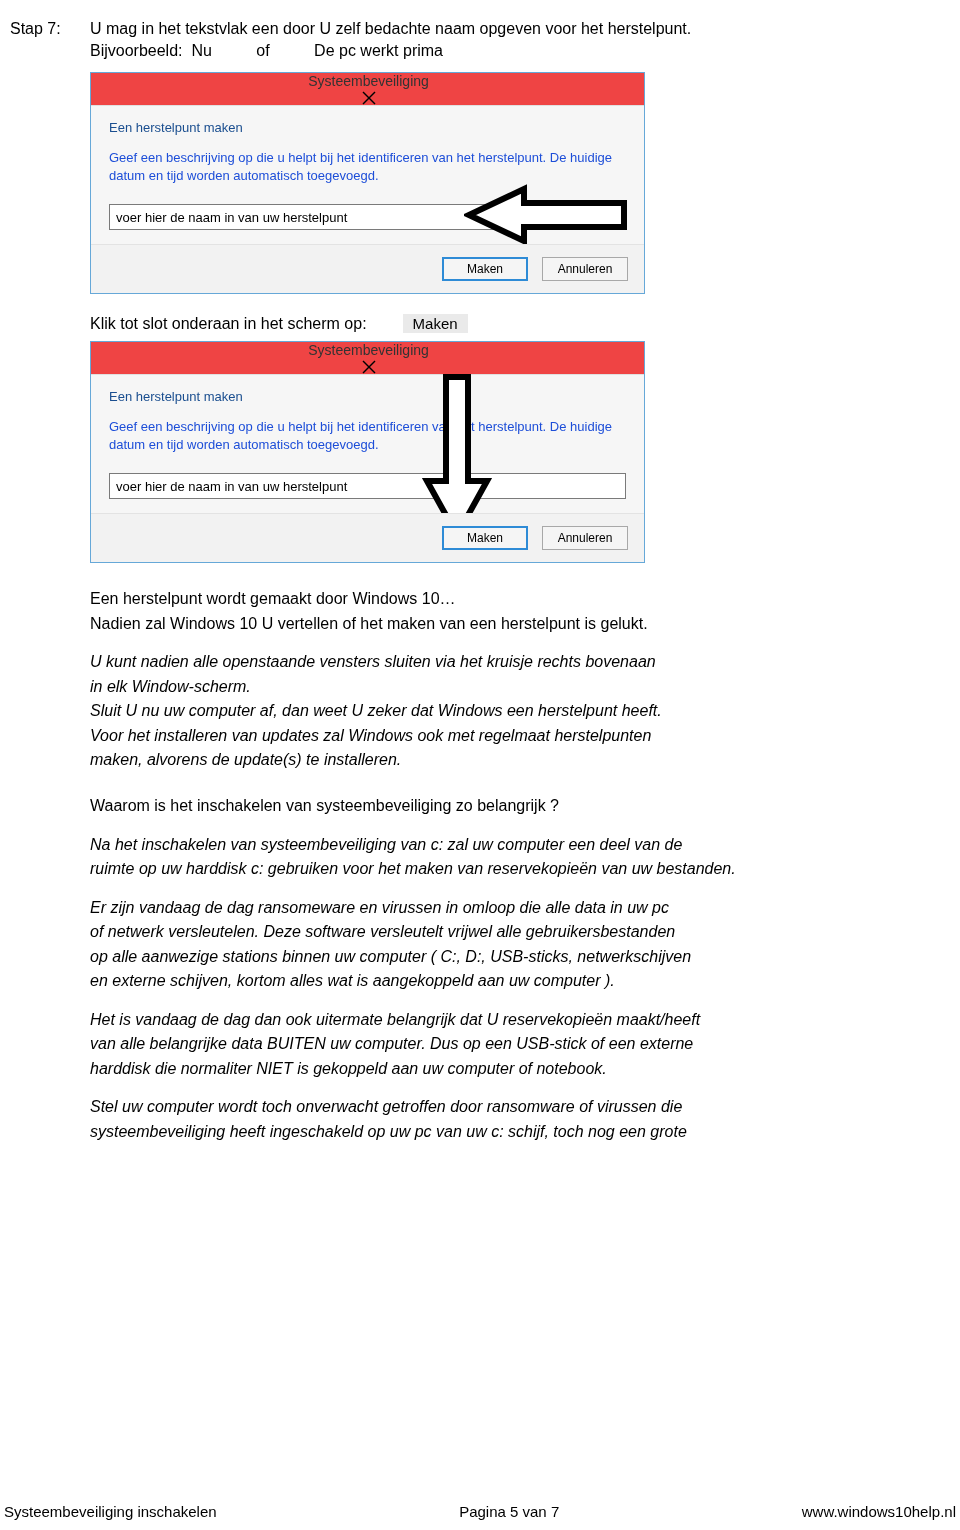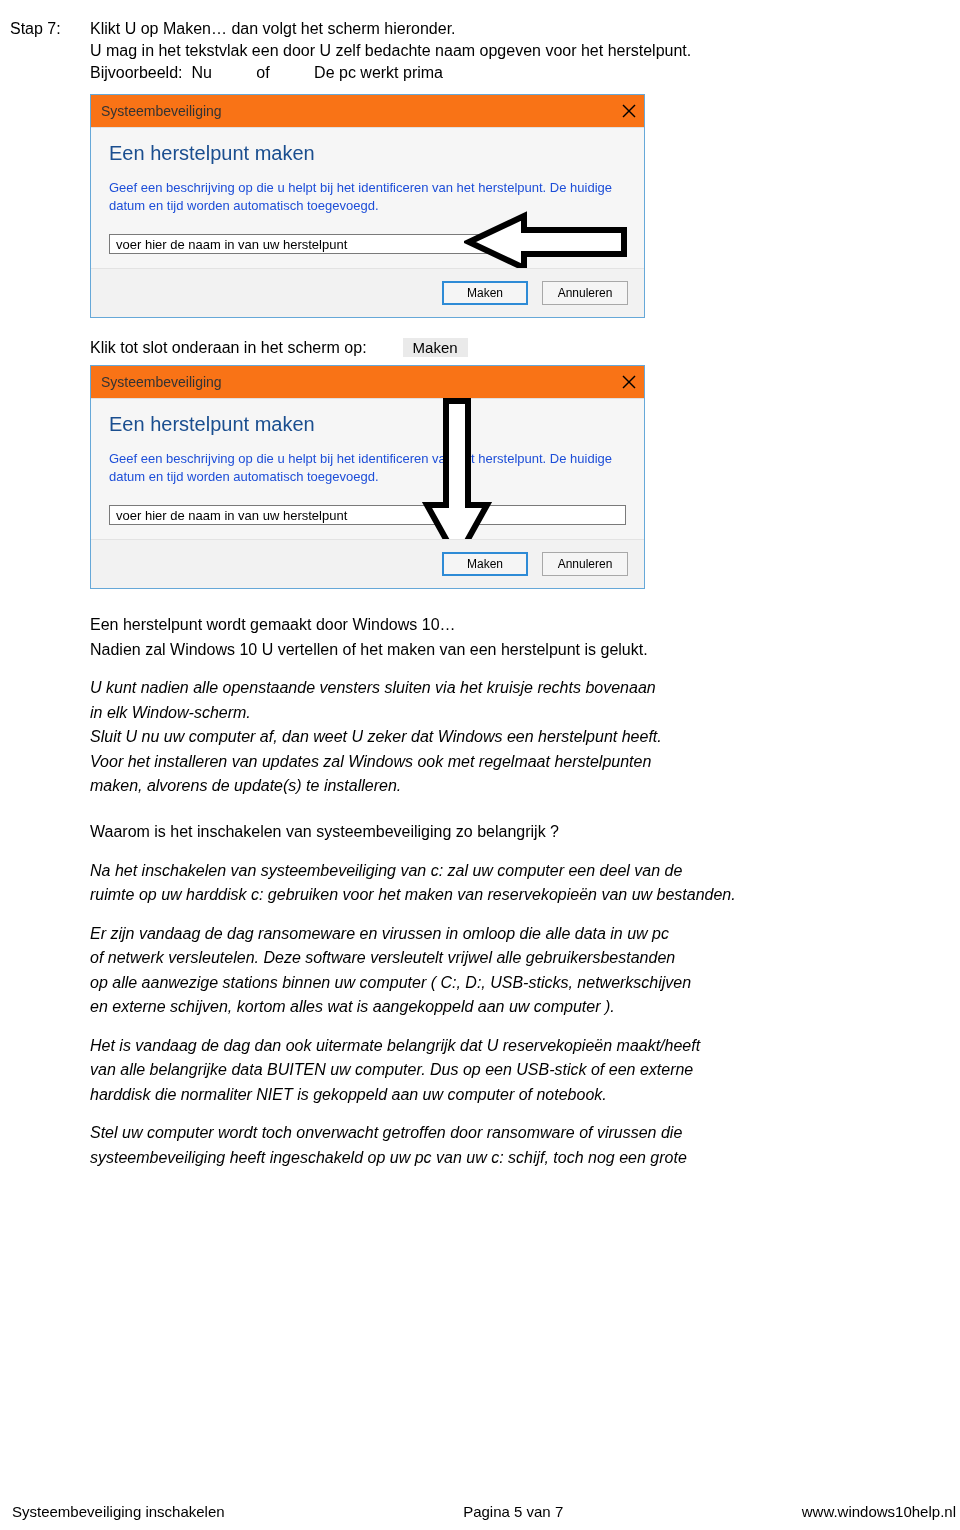--- a/index.html
+++ b/index.html
@@ -37,49 +37,50 @@
     background: #fff;
     margin: 8px 0 20px 80px;
     box-sizing: border-box;
   }
   .dlg-titlebar {
     display: flex;
     align-items: center;
     justify-content: space-between;
     height: 32px;
     padding: 0 8px 0 10px;
-    background: #f97316;
+    background: #ef4444;
     font-size: 14px;
     color: #333;
+    flex-direction: column;
   }
   .close-x svg { display: block; }
   .dlg-inner {
     background: #f6f6f6;
     padding: 14px 18px 14px 18px;
     border-top: 1px solid #e0e0e0;
   }
   .dlg-heading {
     color: #1a4e8f;
-    font-size: 20px;
+    font-size: 13px;
     margin-bottom: 14px;
   }
   .dlg-desc {
     font-size: 13px;
     color: #1d4ed8;
     line-height: 1.35;
     margin-bottom: 20px;
   }
   .input-row {
     position: relative;
     display: flex;
     align-items: center;
   }
   .dlg-input {
     flex: 1;
-    height: 20px;
+    height: 26px;
     border: 1px solid #7a7a7a;
     background: #fff;
     font-size: 13px;
     padding: 0 6px;
     box-sizing: border-box;
   }
   .arrow-left-overlay {
     position: absolute;
     right: -8px;
     top: 50%;
@@ -129,37 +130,36 @@
 
   p { margin: 0 0 4px 0; }
   .block { margin-left: 80px; margin-right: 40px; line-height: 1.28; }
   .mt18 { margin-top: 18px; font-style: italic; }
   .mt26 { margin-top: 26px; }
   .bold { font-weight: normal; }
 
   .footer {
     position: absolute;
     bottom: 10px;
-    left: 8px;
+    left: 0;
     right: 0;
     display: flex;
     justify-content: space-between;
     font-size: 15px;
     padding: 0 4px 0 4px;
   }
 </style>
 </head>
 <body>
 
 <div class="page">
 
   <div class="step-row">
     <div class="step-label">Stap 7:</div>
     <div class="step-body">
-      <p>Klikt U op Maken…  dan volgt het scherm hieronder.</p>
       <p>U mag in het tekstvlak een door U zelf bedachte naam opgeven voor het herstelpunt.</p>
       <p style="white-space:pre;">Bijvoorbeeld:  Nu          of          De pc werkt prima</p>
     </div>
   </div>
 
   <div class="dialog">
     <div class="dlg-titlebar">
       <span>Systeembeveiliging</span>
       <span class="close-x">
         <svg width="14" height="14" viewBox="0 0 14 14">

